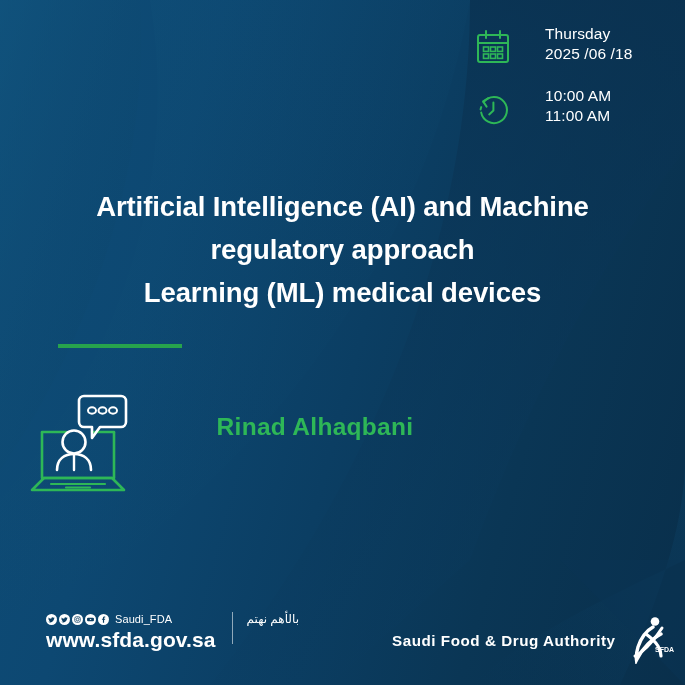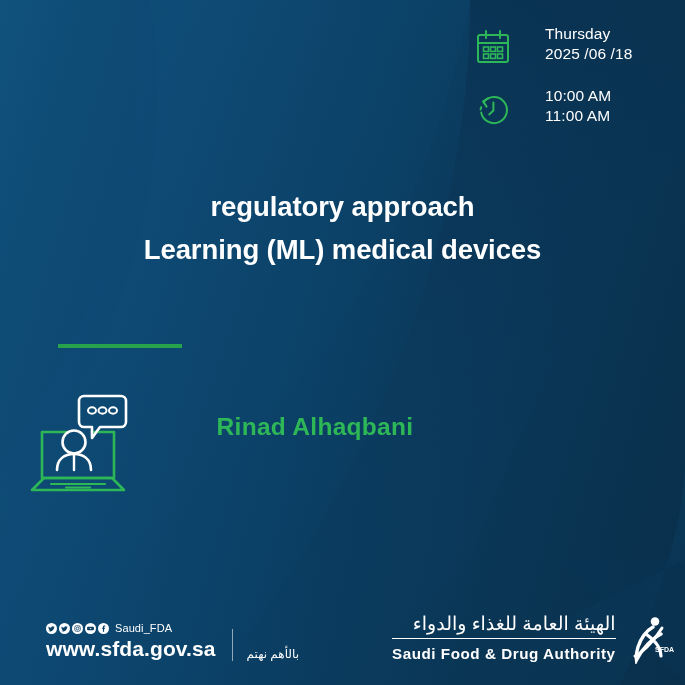--- a/index.html
+++ b/index.html
@@ -110,22 +110,21 @@
     font-weight: bold;
     letter-spacing: 0.3px;
   }
 
   
   #footer-left {
     position: absolute;
     left: 46px;
     top: 612px;
     display: flex;
-    align-items: flex-end;
-    margin-top: 9px;
+    align-items: flex-start;
   }
   #social-web { display: block; }
   #social-row {
     display: flex;
     align-items: center;
     height: 14px;
   }
   .social-ic {
     width: 11px;
     height: 11px;
@@ -251,20 +250,21 @@
       </div>
       <div class="dt-text">
         <div>10:00 AM</div>
         <div>11:00 AM</div>
       </div>
     </div>
 
   </div>
 
   <div id="title-block">
+    <span class="tline">Artificial Intelligence (AI) and Machine</span>
     <span class="tline">regulatory approach</span>
     <span class="tline">Learning (ML) medical devices</span>
   </div>
 
   <div id="divider"></div>
 
   <div id="presenter-icon">
     <svg viewBox="0 0 112 106" width="112" height="106" fill="none">
 
       <path d="M20 46 L20 92 L92 92 L92 46" stroke="#2eb757" stroke-width="2.6" stroke-linejoin="round"></path>
@@ -319,21 +319,20 @@
         <span id="handle">Saudi_FDA</span>
       </div>
       <div id="website">www.sfda.gov.sa</div>
     </div>
     <div id="foot-sep"></div>
     <div id="tagline">بالأهم نهتم</div>
   </div>
 
   <div id="footer-logo">
     <div id="logo-words">
-      <div id="logo-ar">الهيئة العامة للغذاء والدواء</div>
       <div id="logo-en">Saudi Food &amp; Drug Authority</div>
     </div>
     <div id="logo-mark">
       <svg viewBox="0 0 52 52" width="52" height="52" fill="none">
         <circle cx="33" cy="9.5" r="4.3" fill="#ffffff"></circle>
         <path d="M31 15 C24 19 19 26 16 35 C14.5 40 14 44 14.5 48 C17 43 21 37 26 32 C30.5 27.5 35 24 39 22" stroke="#ffffff" stroke-width="3.4" stroke-linecap="round" fill="none"></path>
         <path d="M40 16 C36 22 31 29 25 35 C21 39 17 42 13 44" stroke="#ffffff" stroke-width="3" stroke-linecap="round" fill="none"></path>
         <path d="M24 22 C28 25 33 29 36 34 C38 37.5 39 41 39 44" stroke="#ffffff" stroke-width="3.2" stroke-linecap="round" fill="none"></path>
         <text x="33" y="40" font-family="'Liberation Sans', sans-serif" font-size="7" font-weight="bold" fill="#ffffff">SFDA</text>
       </svg>

